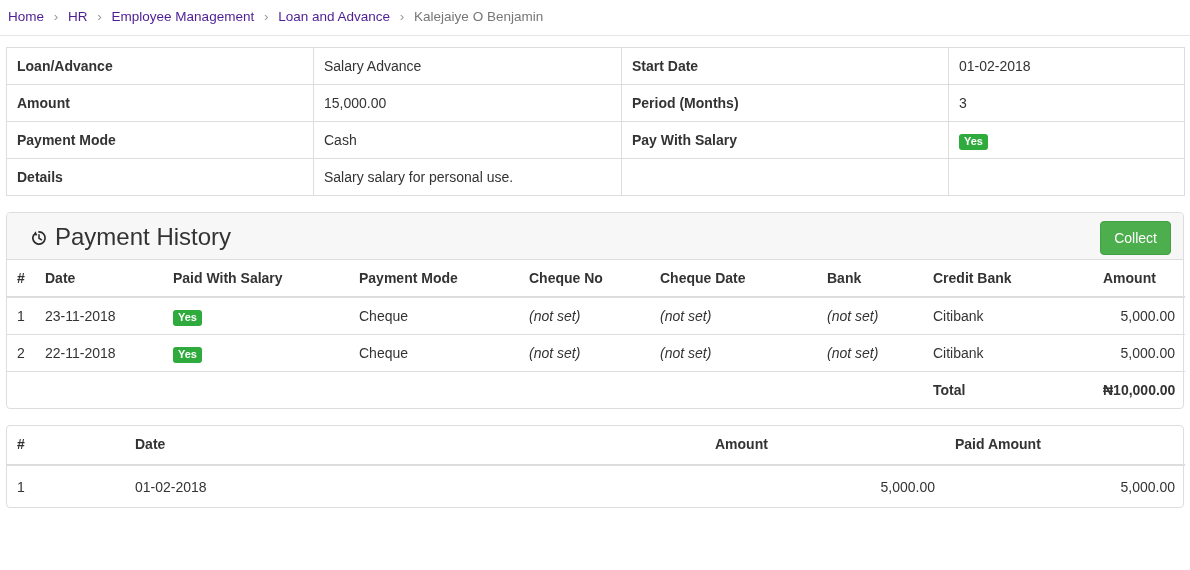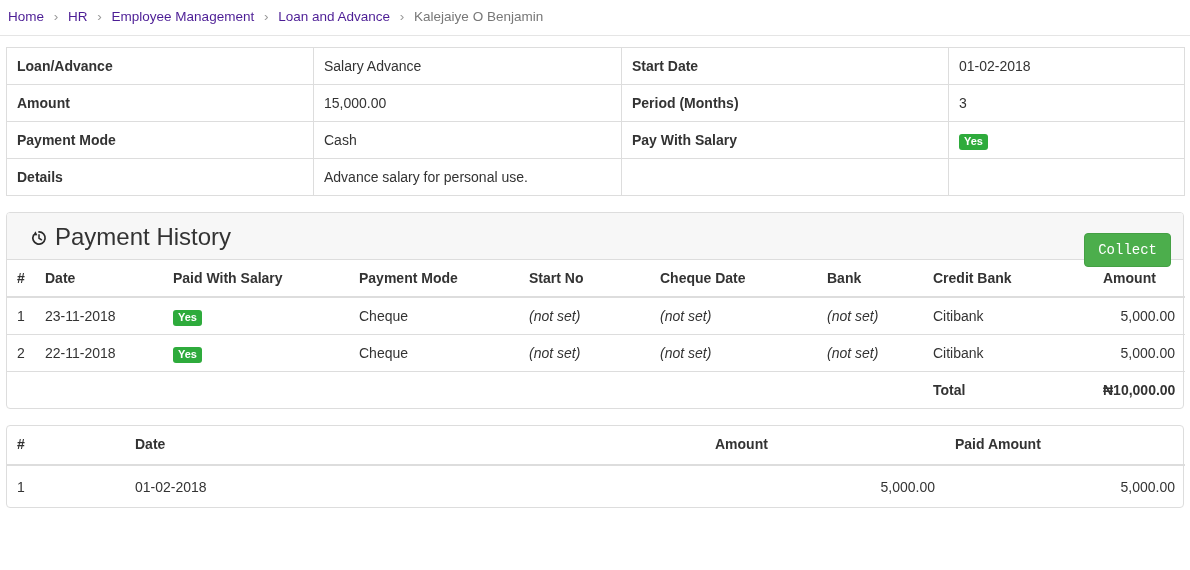--- a/index.html
+++ b/index.html
@@ -127,26 +127,26 @@
     justify-content: center;
     width: 19px;
     height: 19px;
     flex: 0 0 auto;
   }
   .panel-title .icon svg { display: block; }
 
   .btn-collect {
     position: absolute;
     right: 12px;
-    top: 20px;
+    top: 8px;
     background: #4cae4c;
     border: 1px solid #44a044;
     color: #ffffff;
     font-size: 14px;
-    font-family: Liberation Mono, monospace;
+    font-family: Liberation Sans, sans-serif;
     padding: 6px 13px;
     border-radius: 4px;
     cursor: pointer;
     line-height: 1.42857143;
   }
 
   
   table.data {
     width: 100%;
     border-collapse: collapse;
@@ -247,21 +247,21 @@
         <td class="c4">3</td>
       </tr>
       <tr>
         <td class="lbl c1">Payment Mode</td>
         <td class="c2">Cash</td>
         <td class="lbl c3">Pay With Salary</td>
         <td class="c4"><span class="badge-yes">Yes</span></td>
       </tr>
       <tr>
         <td class="lbl c1">Details</td>
-        <td class="c2">Advance salary for personal use.</td>
+        <td class="c2">Salary salary for personal use.</td>
         <td class="c3"></td>
         <td class="c4"></td>
       </tr>
     </tbody>
   </table>
 
   <div class="panel">
     <div class="panel-heading">
       <h3 class="panel-title">
         <span class="icon">
@@ -276,21 +276,21 @@
       <button class="btn-collect">Collect</button>
     </div>
 
     <table class="data payment-history">
       <thead>
         <tr>
           <th class="ph-c-num">#</th>
           <th class="ph-c-date">Date</th>
           <th class="ph-c-pws">Paid With Salary</th>
           <th class="ph-c-mode">Payment Mode</th>
-          <th class="ph-c-chqno">Start No</th>
+          <th class="ph-c-chqno">Cheque No</th>
           <th class="ph-c-chqdt">Cheque Date</th>
           <th class="ph-c-bank">Bank</th>
           <th class="ph-c-cbank">Credit Bank</th>
           <th class="ph-c-amt num">Amount</th>
         </tr>
       </thead>
       <tbody>
         <tr class="first-row">
           <td>1</td>
           <td>23-11-2018</td>

